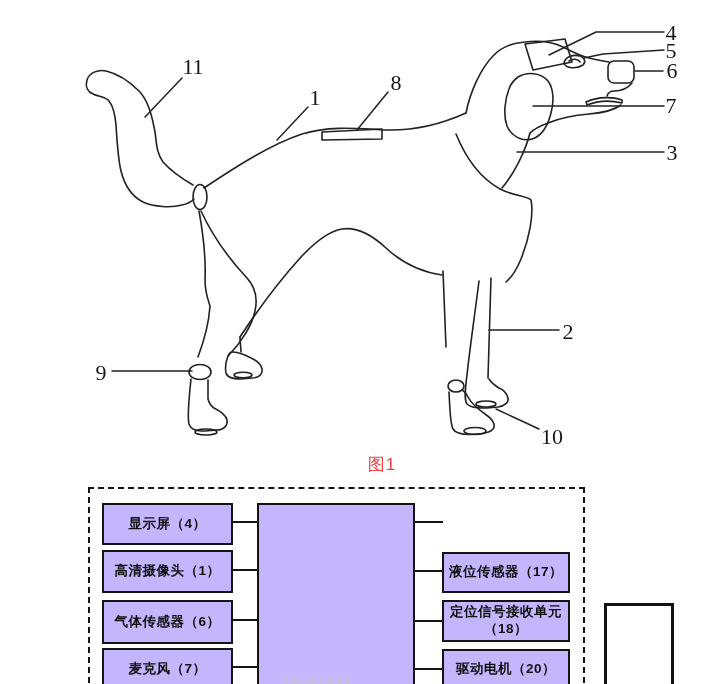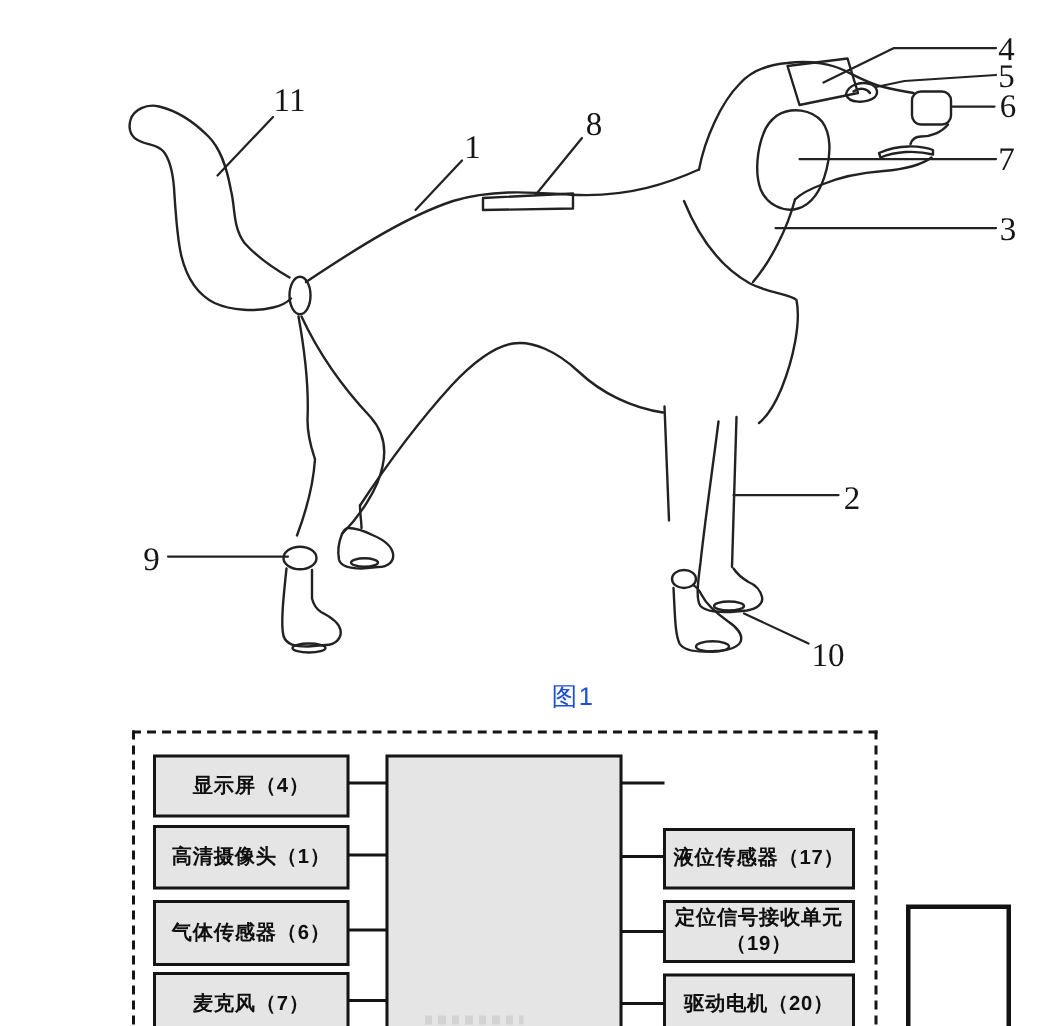--- a/index.html
+++ b/index.html
@@ -7,30 +7,30 @@
     position:relative;width:709px;height:684px;background:#ffffff;
     overflow:hidden;font-family:"Liberation Sans",sans-serif;
   }
   .fig-svg{position:absolute;left:0;top:0;}
   .callout{
     font-family:"Liberation Serif","DejaVu Serif",serif;
     font-size:22px;fill:#161616;
   }
   .caption{
     position:absolute;left:350px;top:453px;width:64px;height:22px;
-    text-align:center;font-size:17px;color:#1d4ed8;letter-spacing:1px;
+    text-align:center;font-size:17px;color:#ef4444;letter-spacing:1px;
     font-family:"Liberation Sans",sans-serif;
   }
   .dashed-frame{
     position:absolute;left:88px;top:487px;width:497px;height:206px;
     border:2.5px dashed #151515;box-sizing:border-box;background:transparent;
   }
   .mod{
     position:absolute;box-sizing:border-box;border:2.6px solid #141414;
-    background:#e5e5e5;display:flex;align-items:center;justify-content:center;
+    background:#c4b5fd;display:flex;align-items:center;justify-content:center;
     text-align:center;font-weight:bold;font-size:13.5px;line-height:1.25;
     color:#101010;padding:1px 4px;letter-spacing:0.5px;
   }
   .colL{left:102px;width:131px;}
   .colR{left:442px;width:128px;}
   .center-box{left:257px;top:503px;width:158px;height:185px;}
   .wire{position:absolute;height:2.4px;background:#151515;}
   .outer-rect{
     position:absolute;left:604px;top:603px;width:70px;height:85px;
     border:3px solid #121212;box-sizing:border-box;background:#fff;
@@ -115,21 +115,21 @@
   <div class="dashed-frame"></div>
 
   <div class="mod colL" style="top:503px;height:42px;">显示屏（4）</div>
   <div class="mod colL" style="top:550px;height:43px;">高清摄像头（1）</div>
   <div class="mod colL" style="top:600px;height:44px;">气体传感器（6）</div>
   <div class="mod colL" style="top:648px;height:42px;">麦克风（7）</div>
 
   <div class="mod center-box"></div>
 
   <div class="mod colR" style="top:552px;height:41px;">液位传感器（17）</div>
-  <div class="mod colR" style="top:600px;height:42px;">定位信号接收单元（19）</div>
+  <div class="mod colR" style="top:600px;height:42px;">定位信号接收单元（18）</div>
   <div class="mod colR" style="top:649px;height:41px;">驱动电机（20）</div>
 
   <div class="wire" style="left:232px;top:521px;width:26px;"></div>
   <div class="wire" style="left:232px;top:569px;width:26px;"></div>
   <div class="wire" style="left:232px;top:619px;width:26px;"></div>
   <div class="wire" style="left:232px;top:666px;width:26px;"></div>
   <div class="wire" style="left:414px;top:521px;width:29px;"></div>
   <div class="wire" style="left:414px;top:570px;width:29px;"></div>
   <div class="wire" style="left:414px;top:620px;width:29px;"></div>
   <div class="wire" style="left:414px;top:668px;width:29px;"></div>

